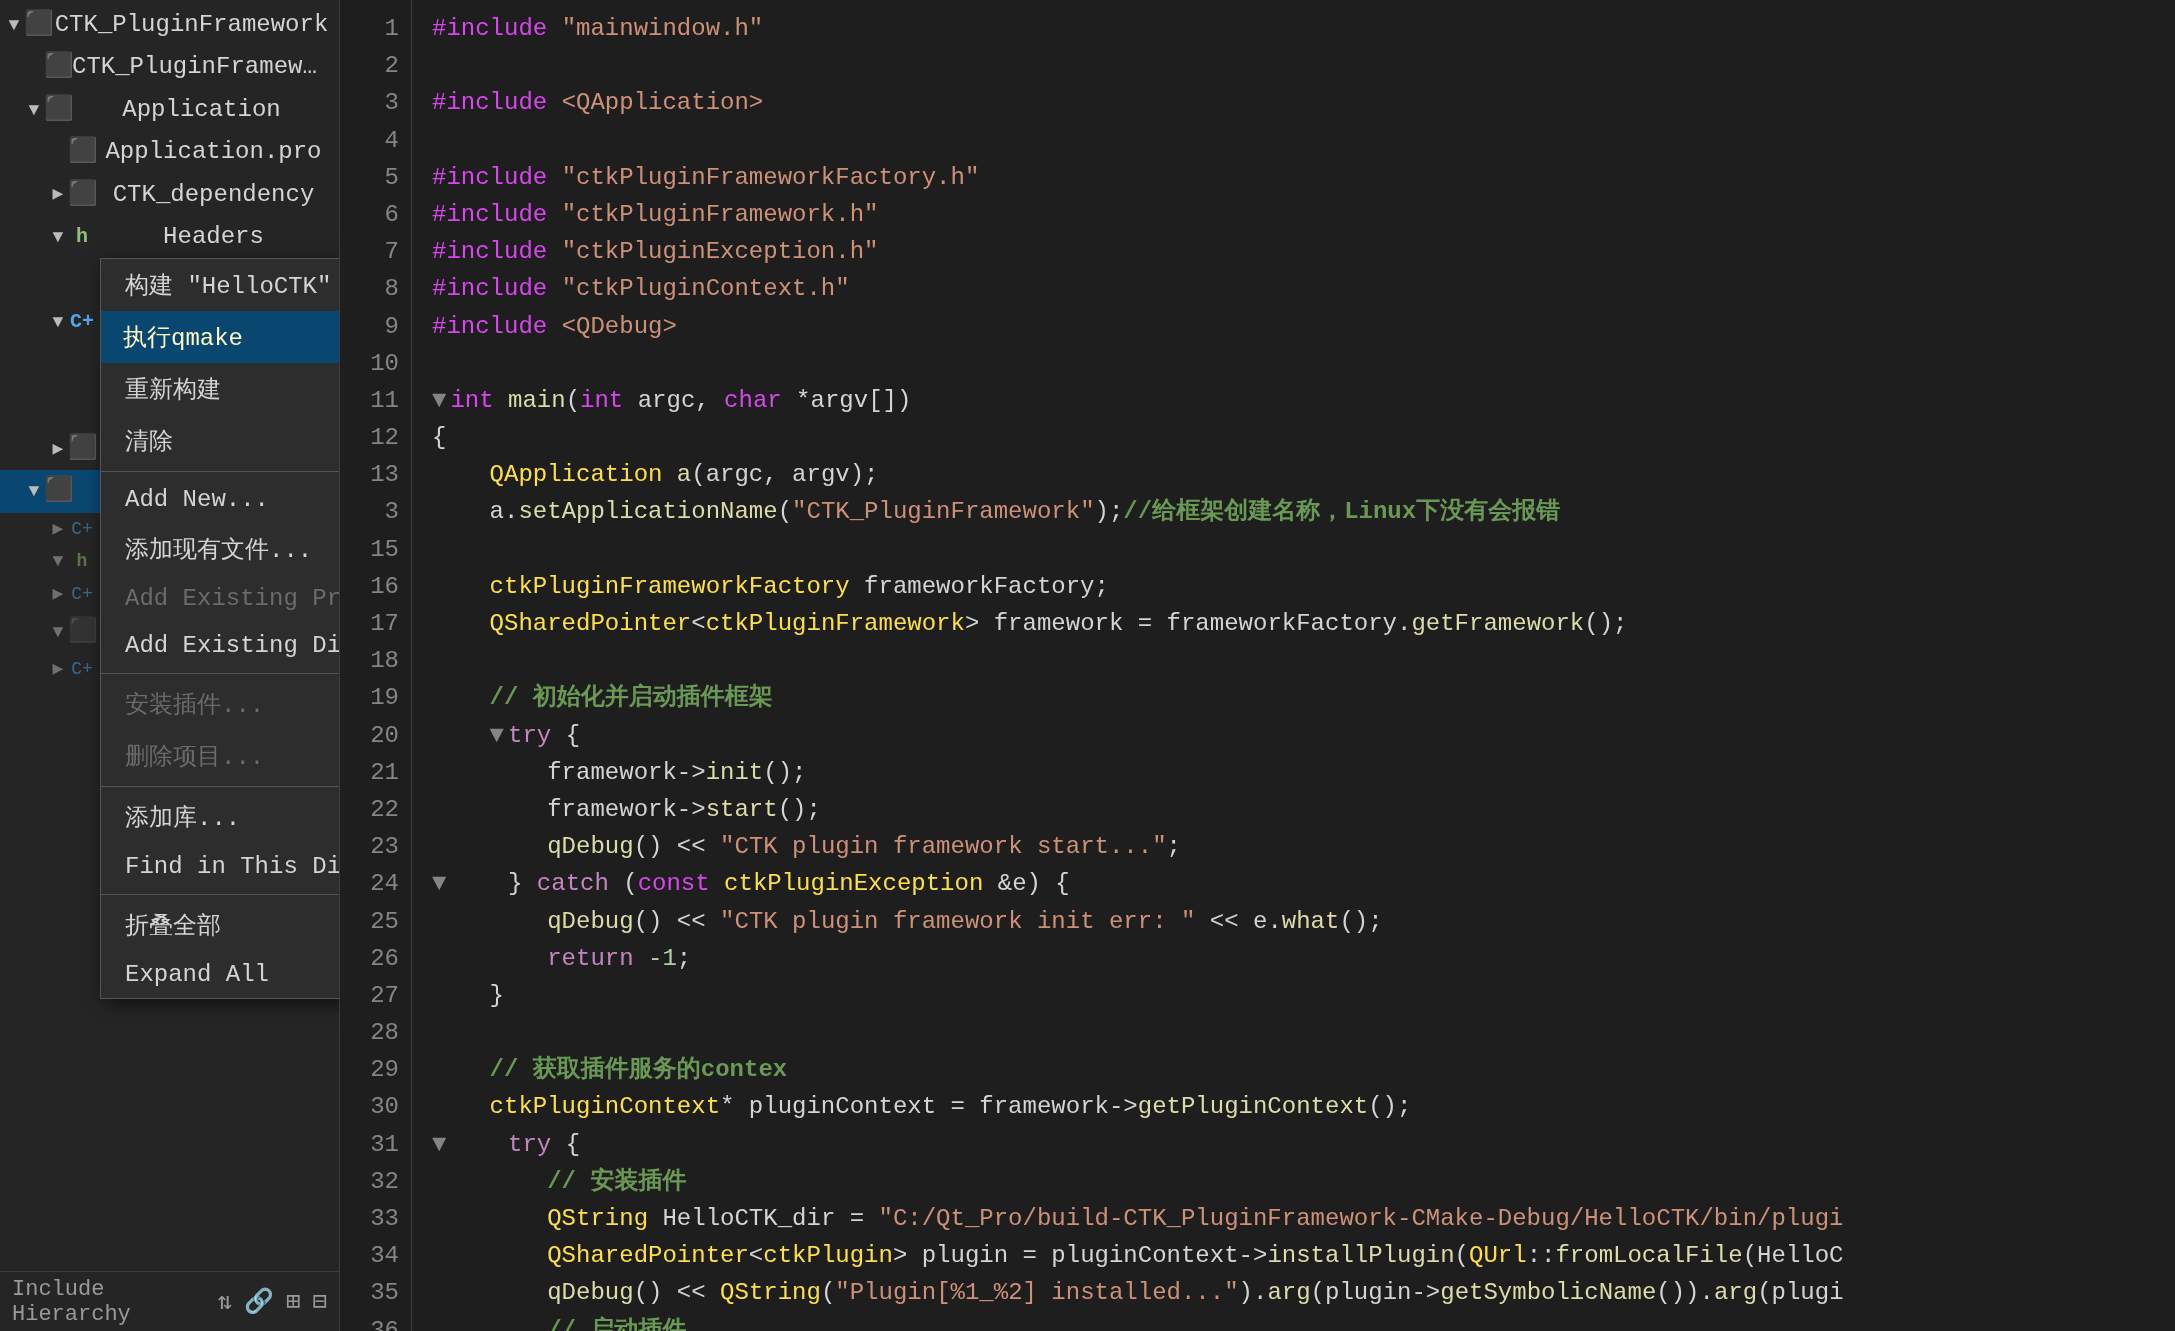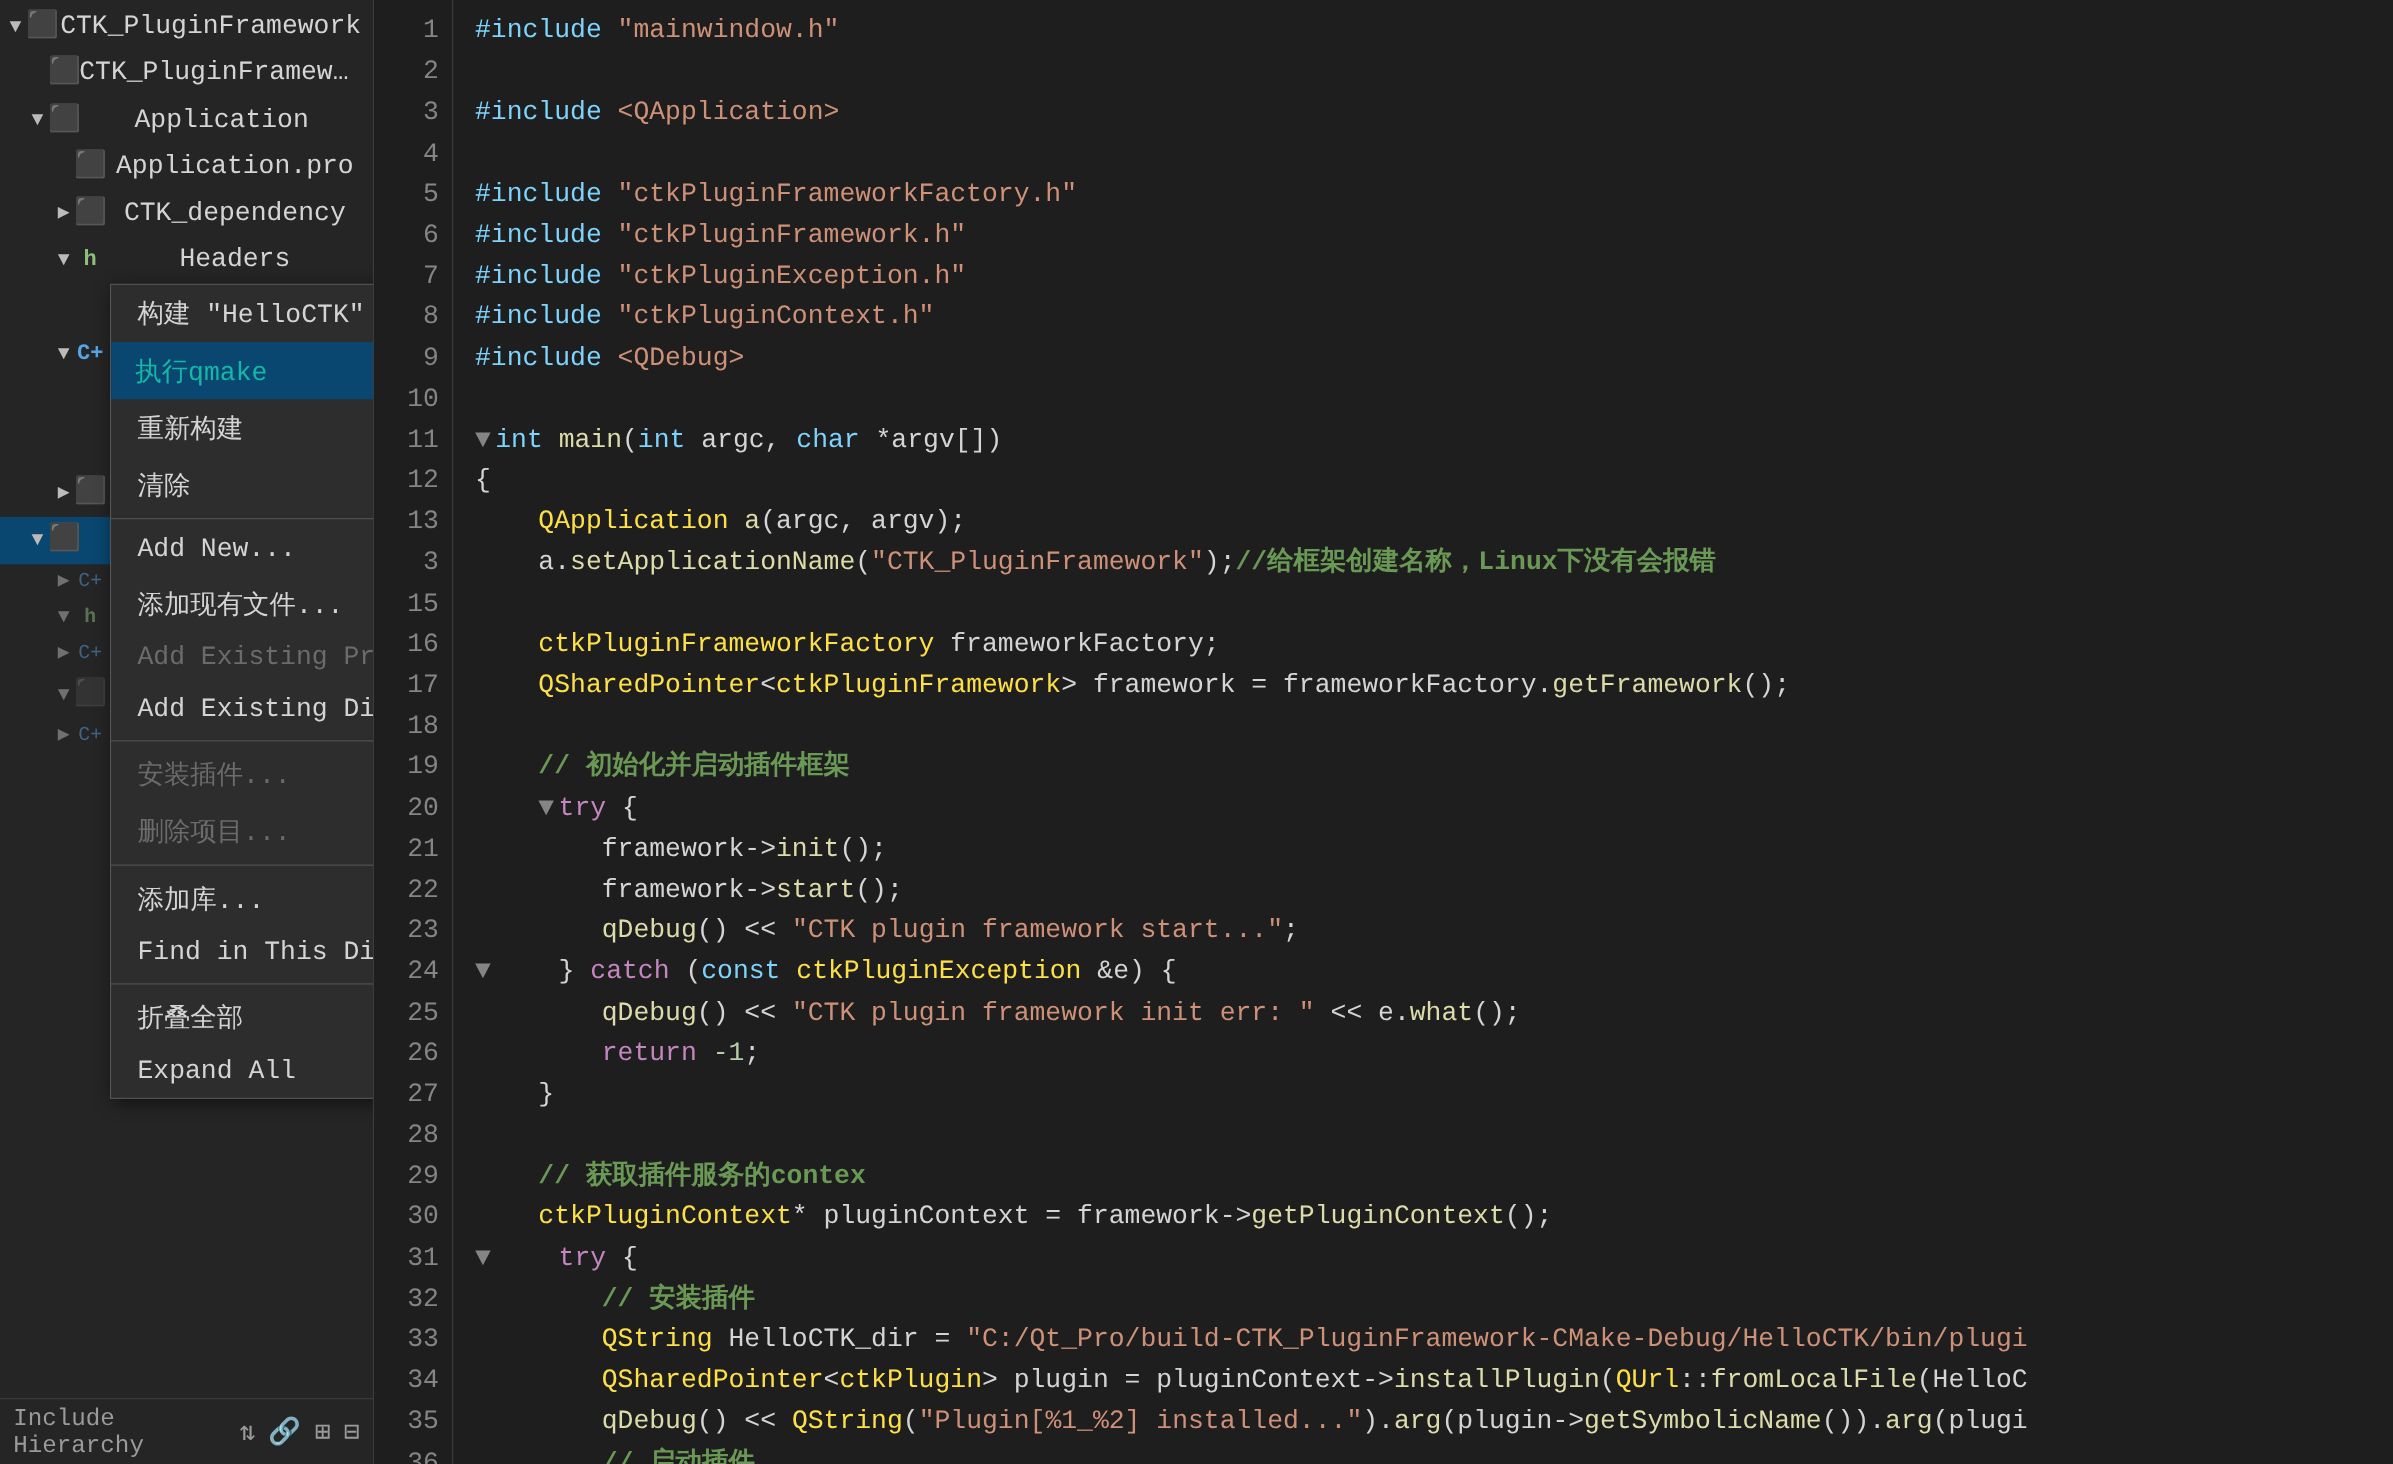--- a/index.html
+++ b/index.html
@@ -94,21 +94,21 @@
     }
 
     .ctx-item {
       padding: 10px 24px;
       cursor: pointer;
       color: #d4d4d4;
       white-space: nowrap;
     }
     .ctx-item.active {
       background: #094771;
-      color: #14b8a6;
+      color: #fef9c3;
       padding-left: 22px;
     }
     .ctx-item.disabled {
       color: #6b6b6b;
       cursor: default;
     }
     .ctx-separator {
       height: 1px;
       background: #555;
       margin: 4px 0;
@@ -174,21 +174,21 @@
     .code-content {
       flex: 1;
       padding: 10px 20px;
       overflow: auto;
       font-size: 24px;
       line-height: 1.55;
       white-space: pre;
     }
 
     
-    .kw { color: #7dd3fc; }        
+    .kw { color: #d946ef; }        
     .kw2 { color: #c586c0; }       
     .type { color: #fde047; }      
     .str { color: #ce9178; }       
     .num { color: #b5cea8; }       
     .fn { color: #dcdcaa; }       
     .punct { color: #d4d4d4; }
     .cmt-zh { color: #6a9955; font-weight: bold; }    
 
     .fold-arrow {
       color: #858585;

